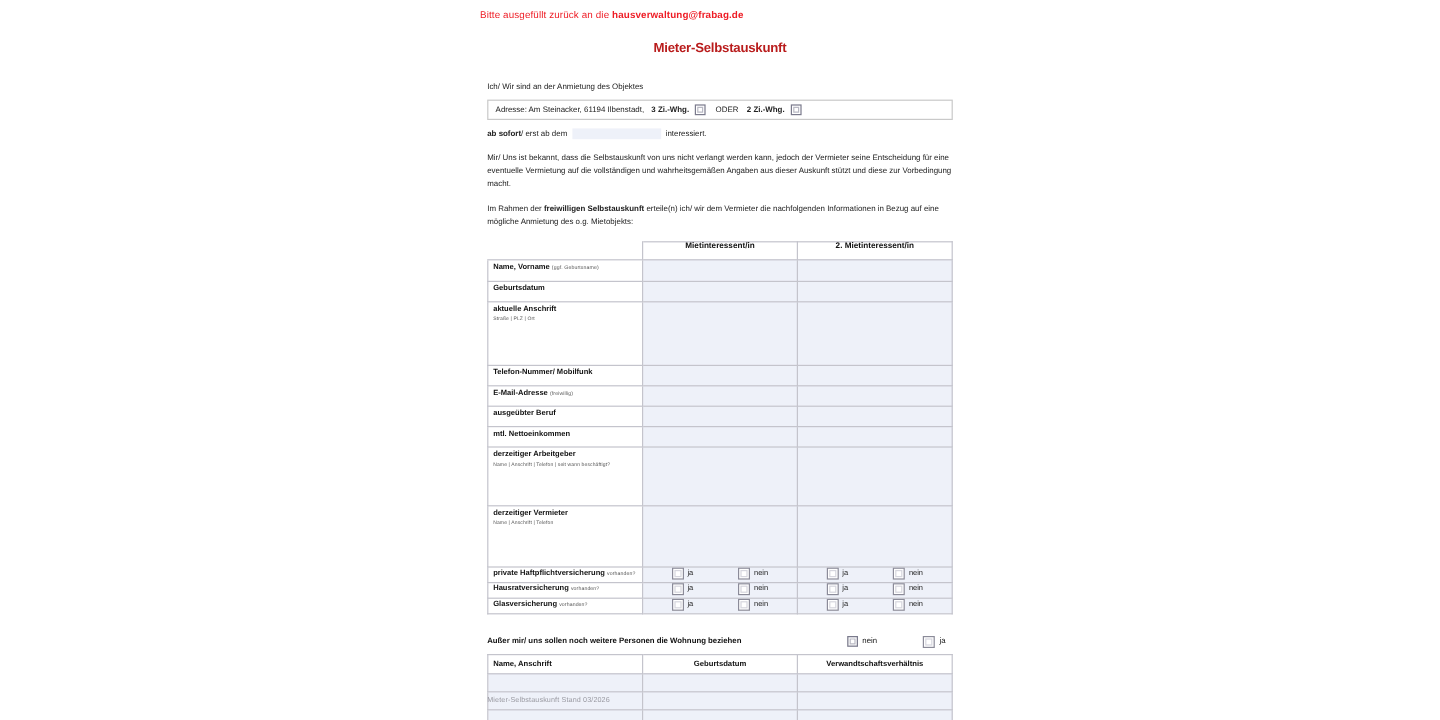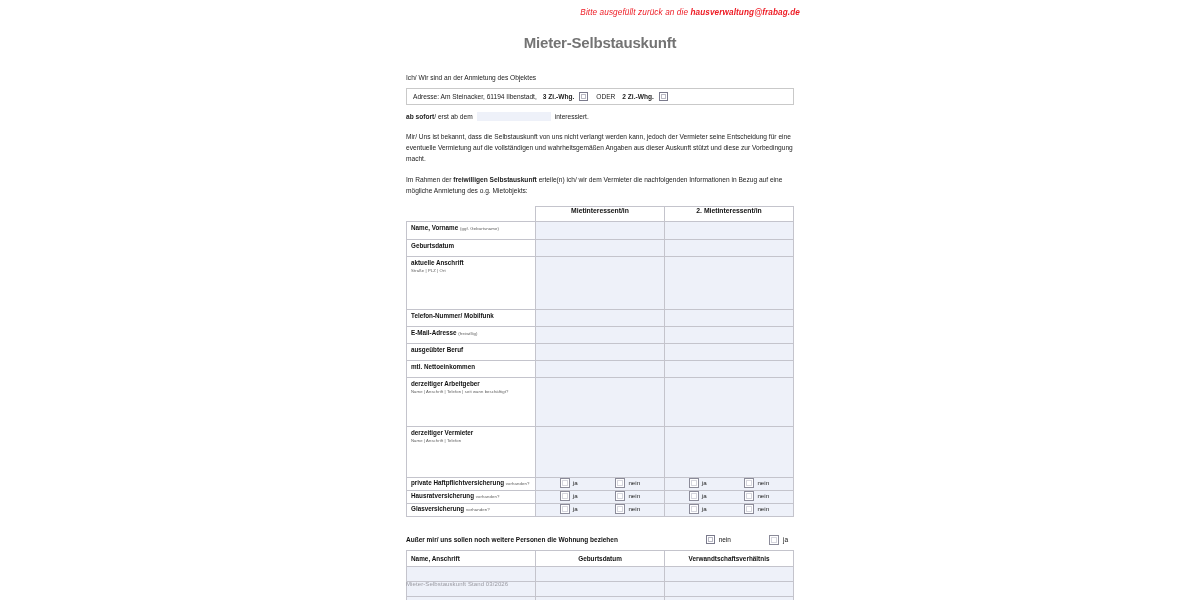--- a/index.html
+++ b/index.html
@@ -6,26 +6,26 @@
   body{
     width:1200px;height:600px;background:#ffffff;overflow:hidden;
     font-family:"Liberation Sans","DejaVu Sans",sans-serif;
     color:#1a1a1a;-webkit-font-smoothing:antialiased;
   }
   .page{position:relative;width:1200px;height:600px;}
   .sheet{position:absolute;left:400px;top:0;width:400px;height:600px;background:#fff;}
 
   
   .mailline{
-    text-align:right;font-size:8.2px;color:#ee1c25;letter-spacing:.1px;
-    padding-top:8px;line-height:1.2;white-space:nowrap;font-style:italic;
+    text-align:left;font-size:8.2px;color:#ee1c25;letter-spacing:.1px;
+    padding-top:8px;line-height:1.2;white-space:nowrap;
   }
   .mailline .addr{font-weight:bold;}
   .doctitle{
-    text-align:center;font-size:15px;font-weight:bold;color:#737373;
+    text-align:center;font-size:11px;font-weight:bold;color:#b91c1c;
     margin-top:16px;letter-spacing:-.2px;
   }
 
   
   .intro{margin:22px 0 0 6px;font-size:6.6px;line-height:1.45;color:#222;}
   .addressbox{
     margin:6px 6px 0 6px;border:1px solid #c9c9c9;background:#fff;
     height:15px;display:flex;align-items:center;padding-left:6px;
     font-size:6.6px;color:#222;gap:0;
   }

